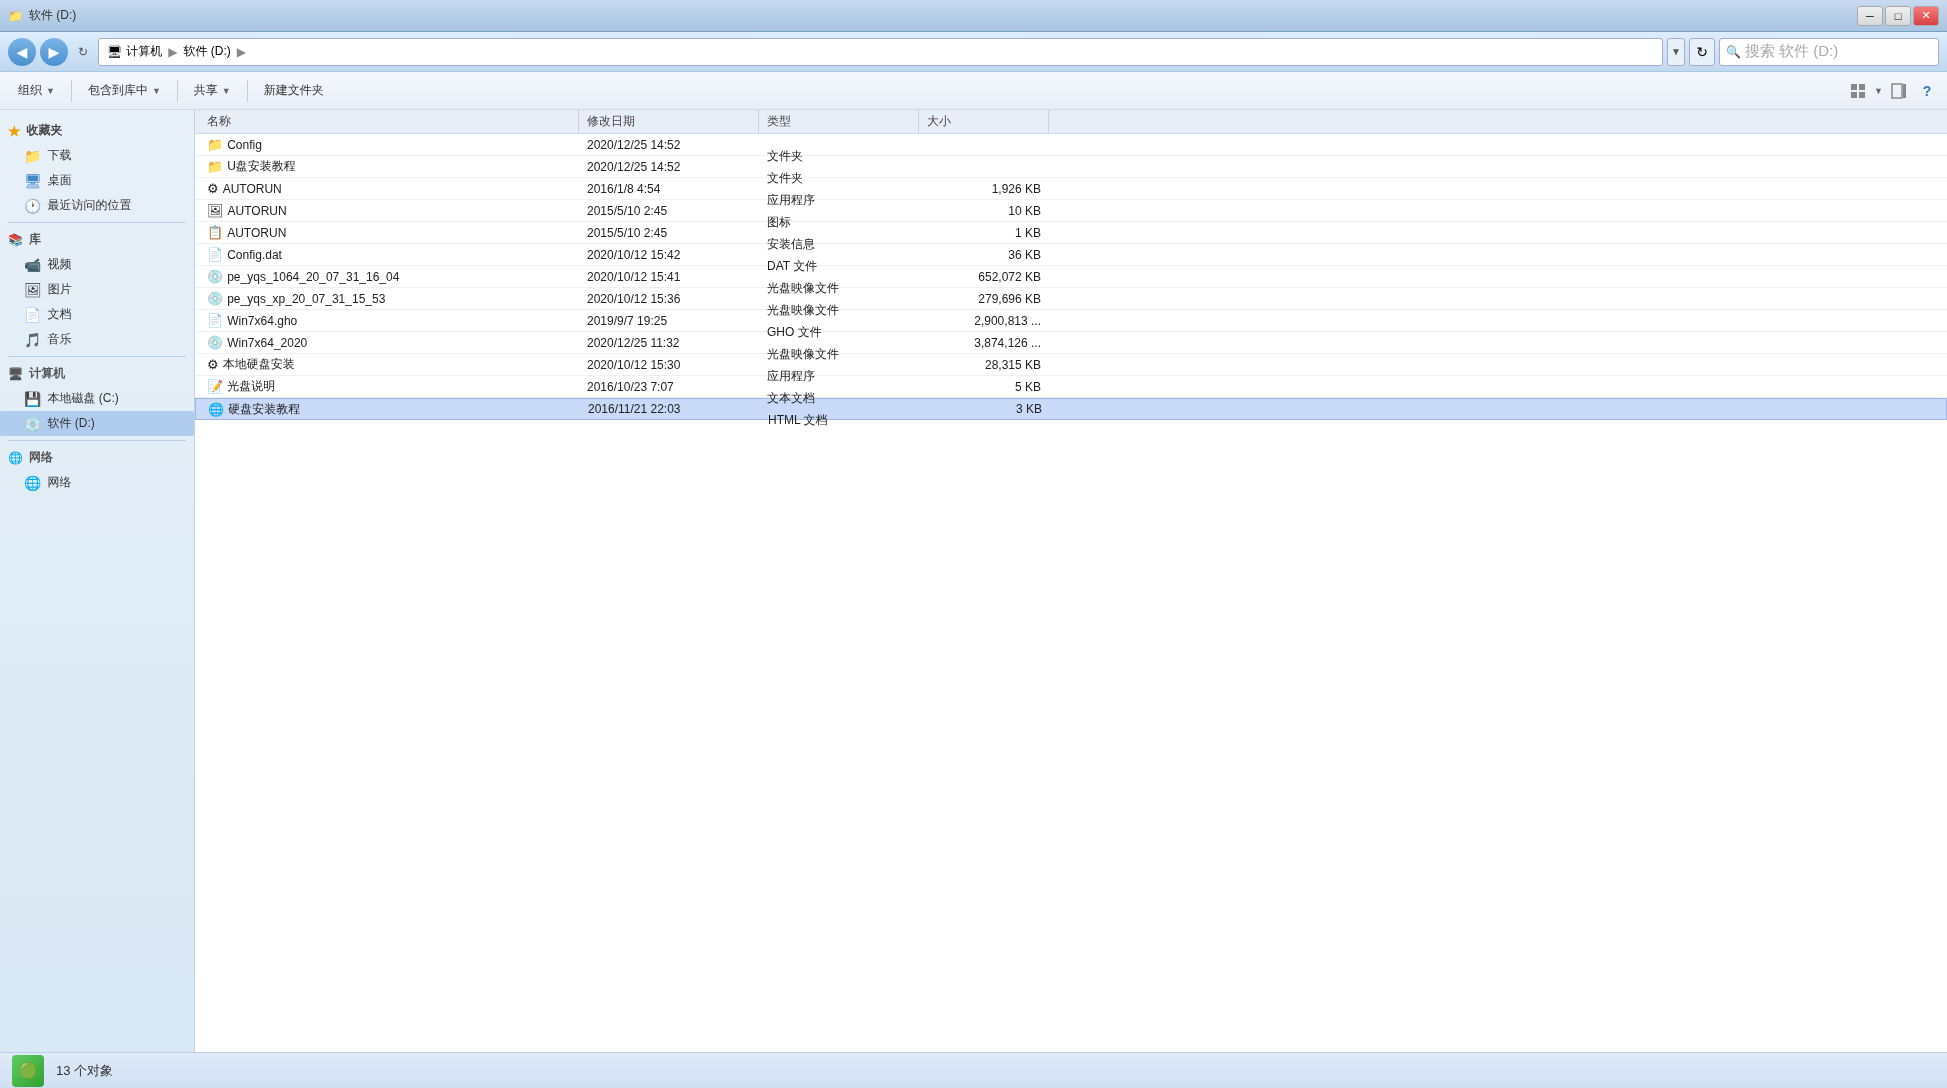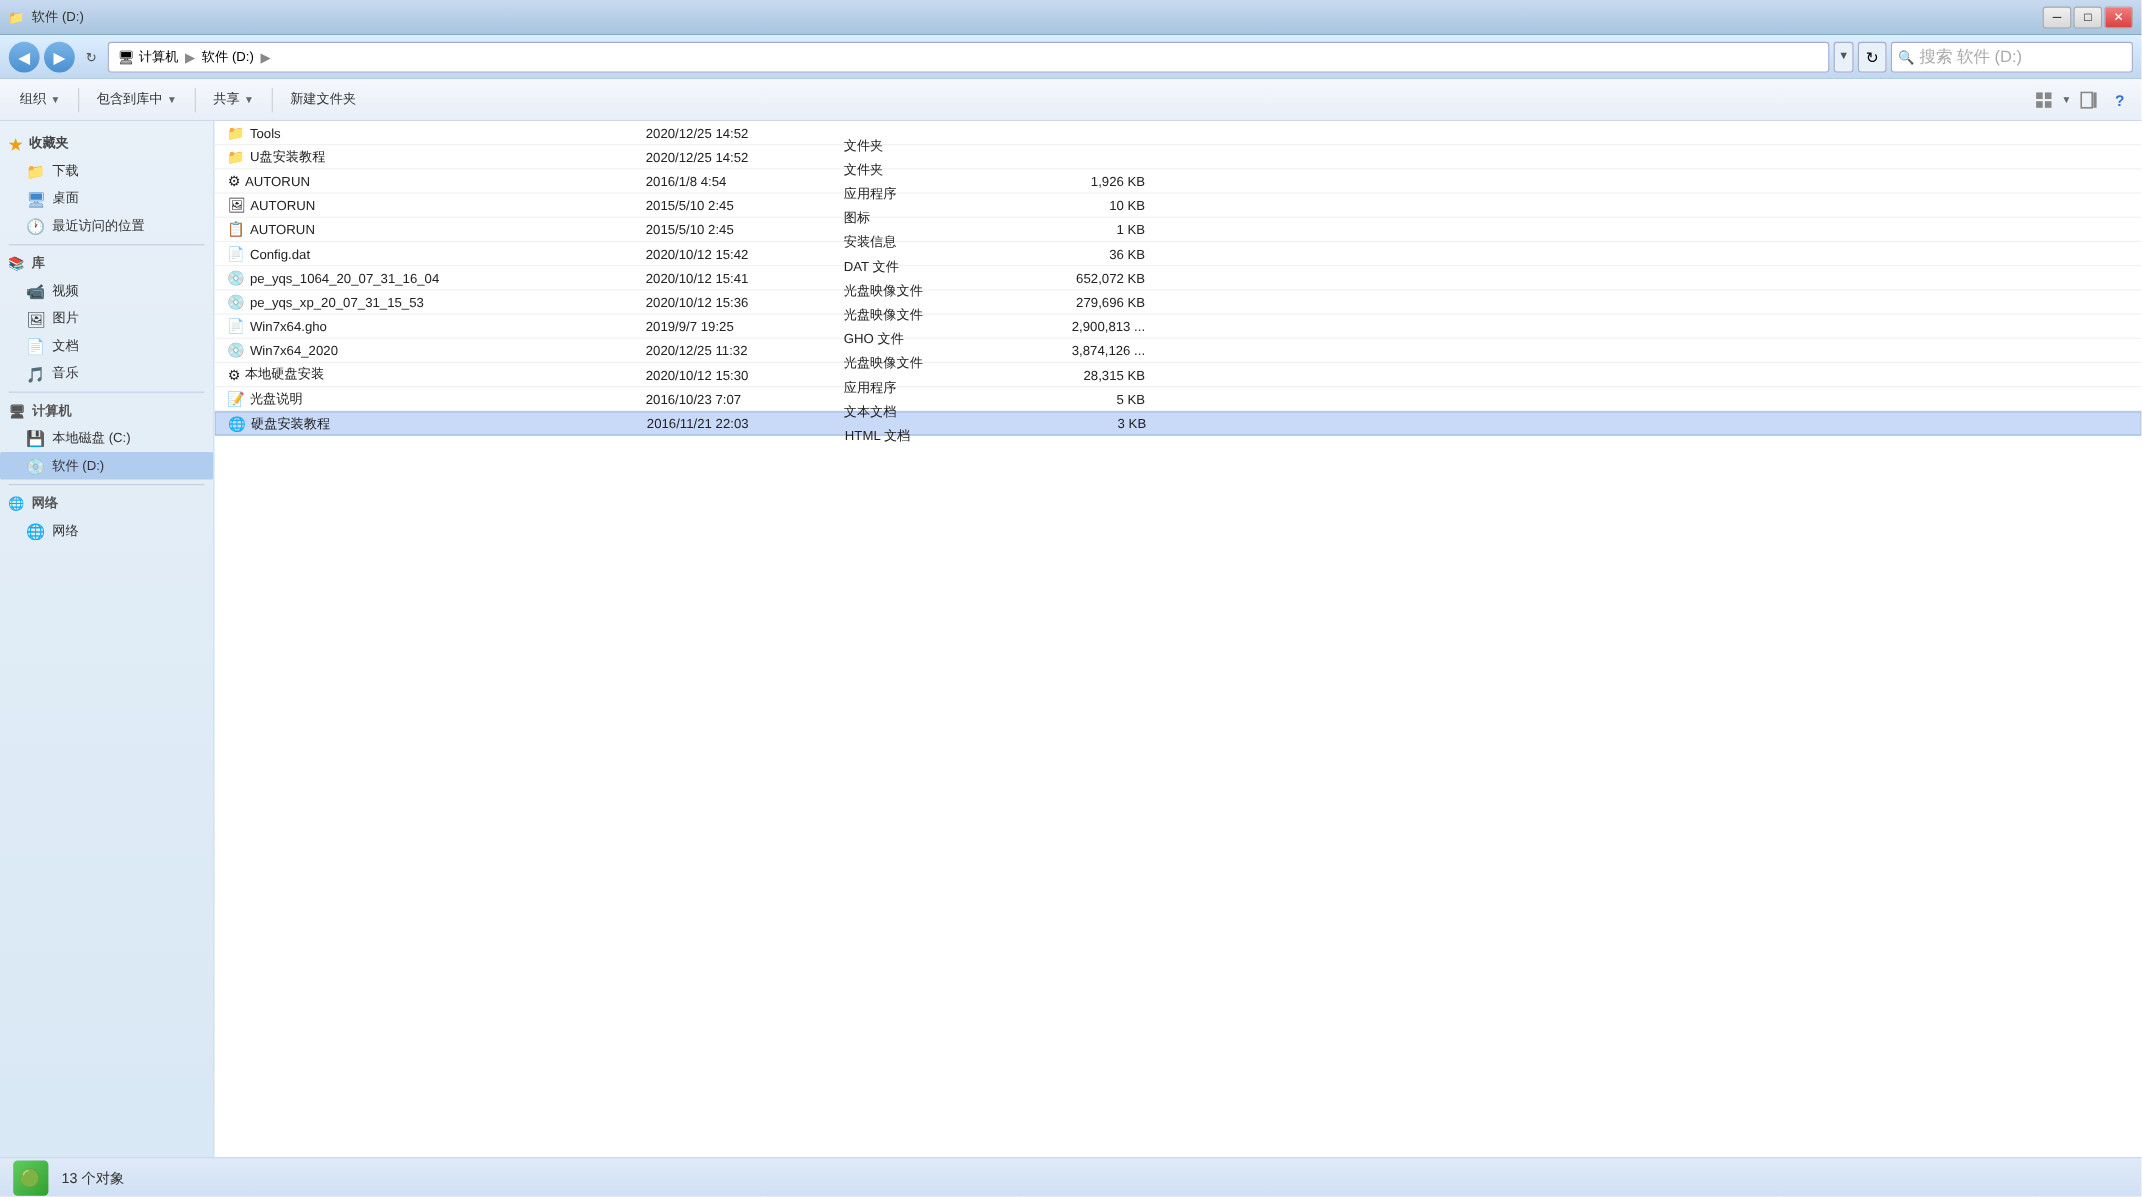--- a/index.html
+++ b/index.html
@@ -472,26 +472,40 @@
       </div>
       <div class="sidebar-item">
         <span class="sidebar-icon">🌐</span>
         <span>网络</span>
       </div>
     </div>
   </div>
 
   <div class="file-list-container">
 
+    <div class="file-list-header">
+      <div class="col-header col-name">
+        <span>名称</span>
+      </div>
+      <div class="col-header col-date">
+        <span>修改日期</span>
+      </div>
+      <div class="col-header col-type">
+        <span>类型</span>
+      </div>
+      <div class="col-header col-size">
+        <span>大小</span>
+      </div>
+    </div>
 
     <div class="file-list" id="file-list-body">
     <div class="file-row">
     <div class="file-cell name">
       <span class="file-icon">📁</span>
-      <span>Tools</span>
+      <span>Config</span>
     </div>
     <div class="file-cell date">2020/12/25 14:52</div>
     <div class="file-cell type">文件夹</div>
     <div class="file-cell size"></div>
   </div>
         <div class="file-row">
     <div class="file-cell name">
       <span class="file-icon">📁</span>
       <span>U盘安装教程</span>
     </div>

